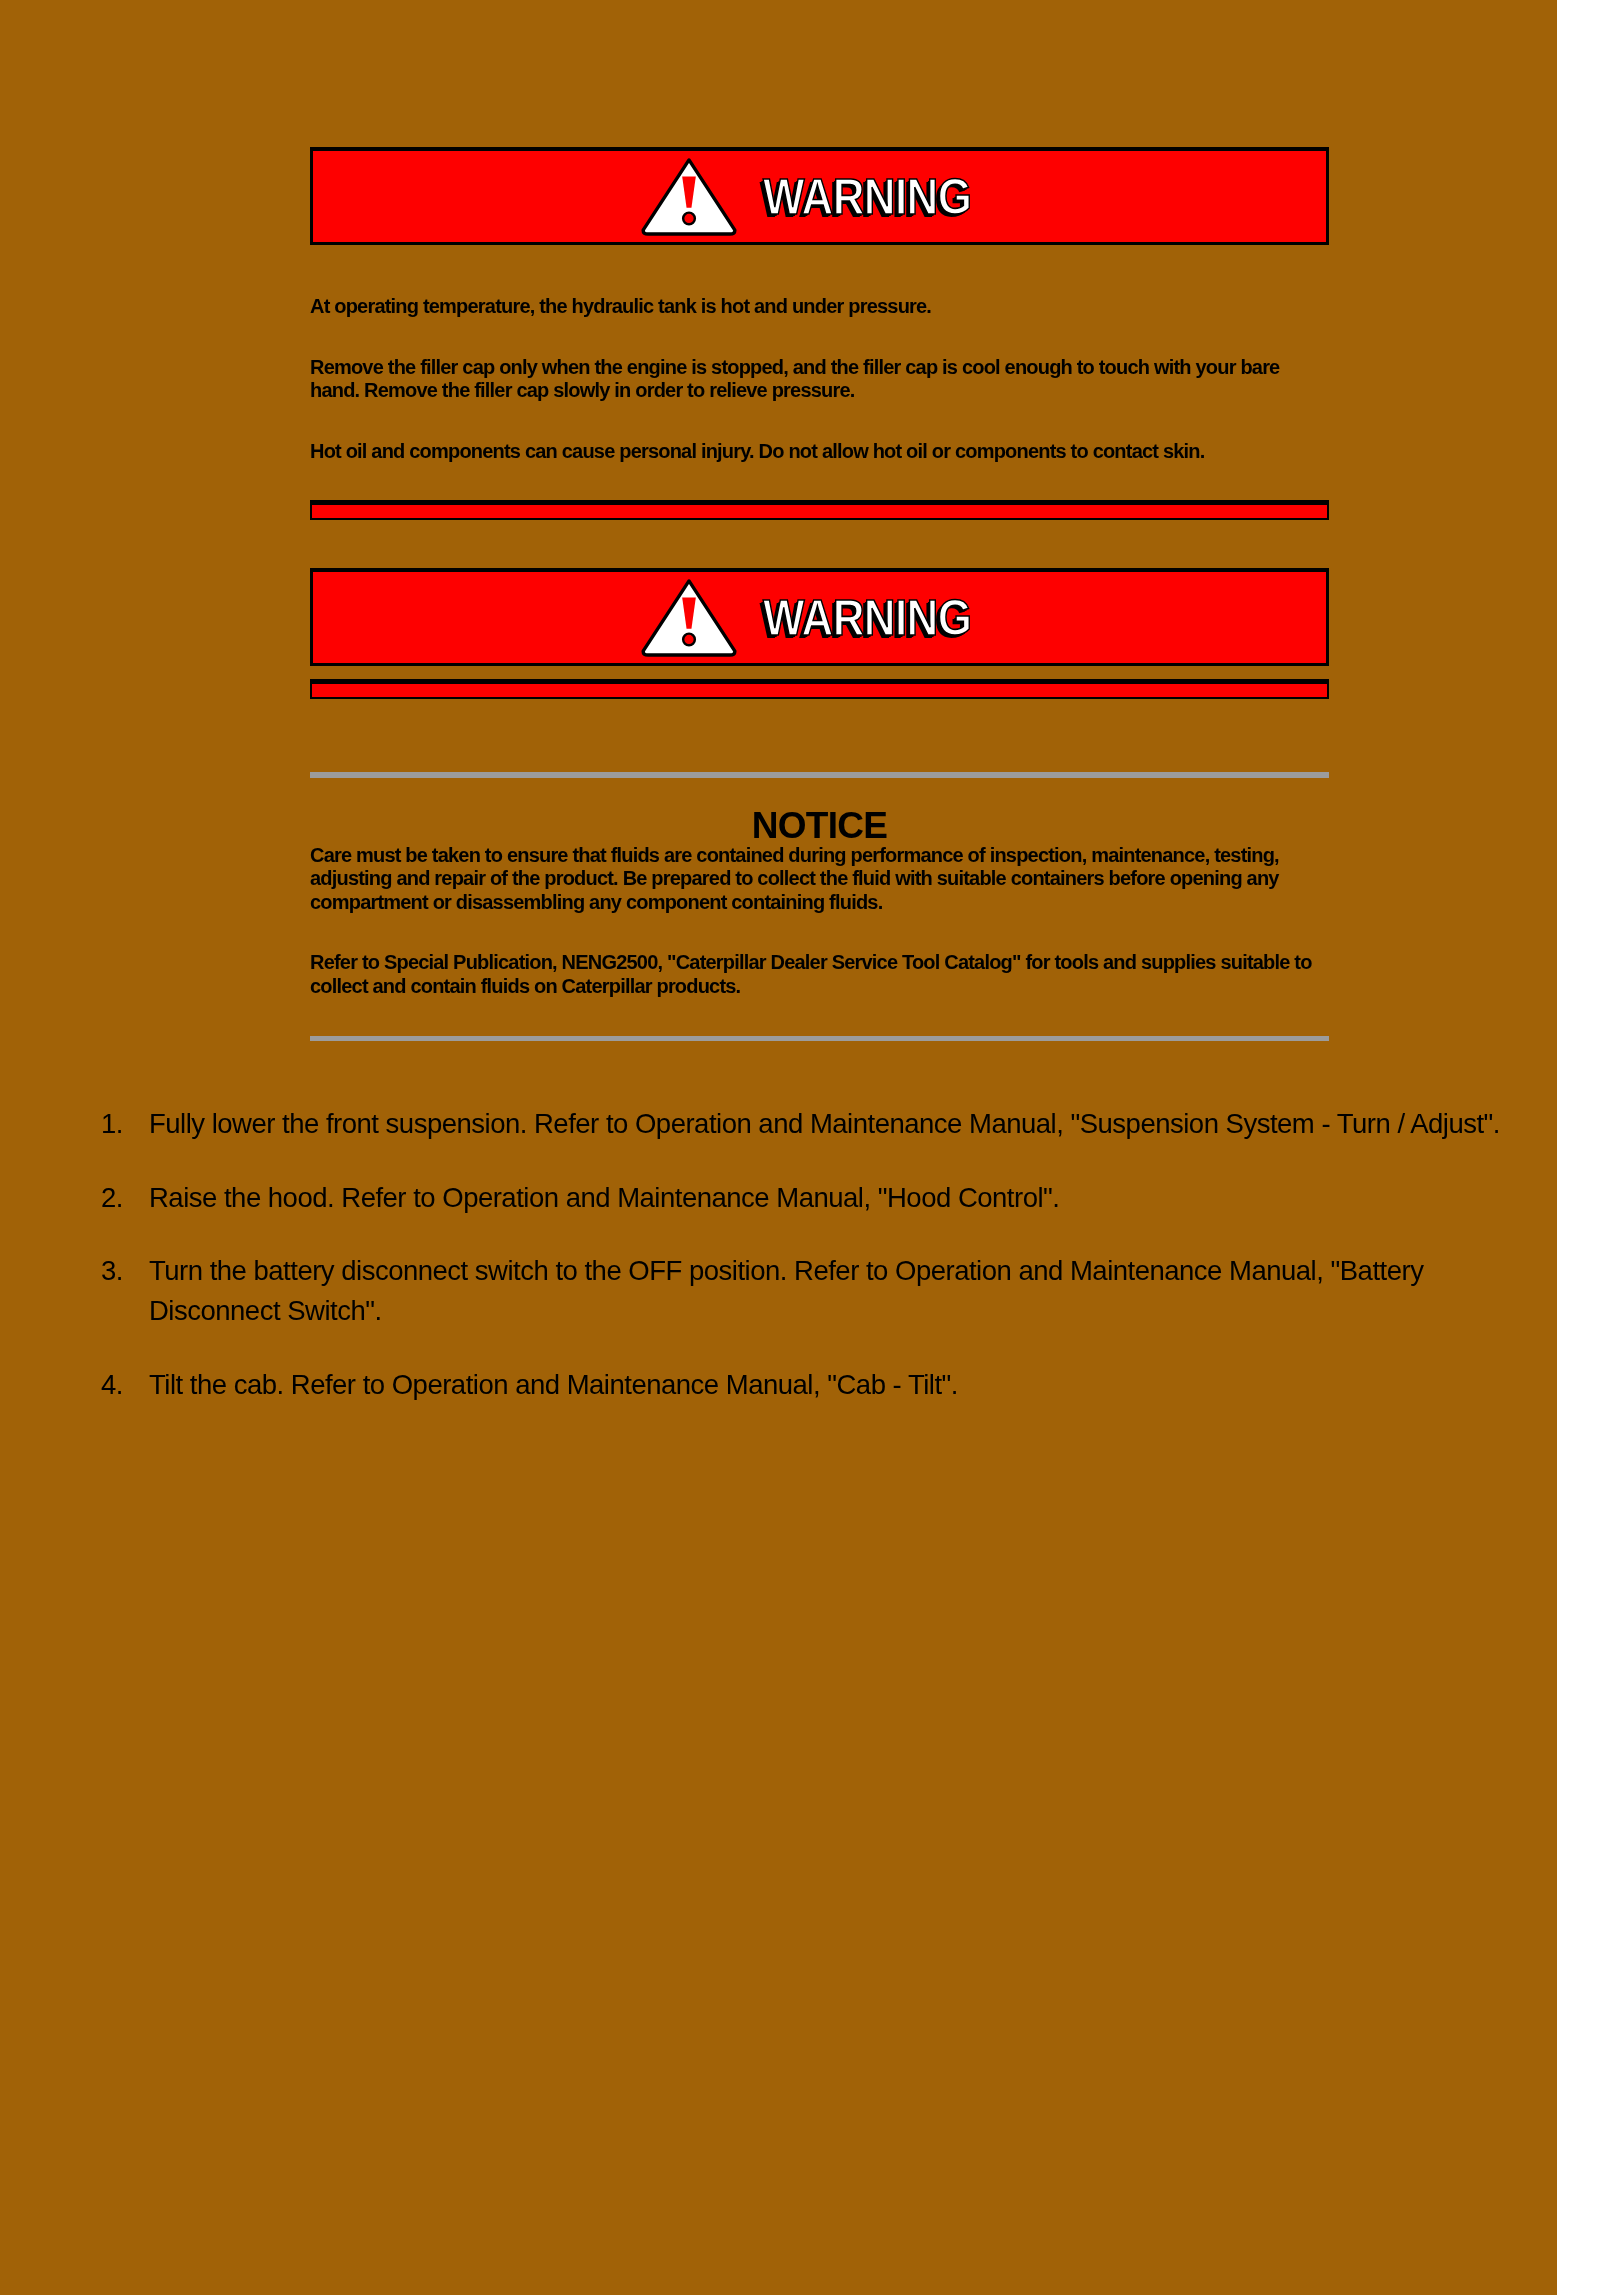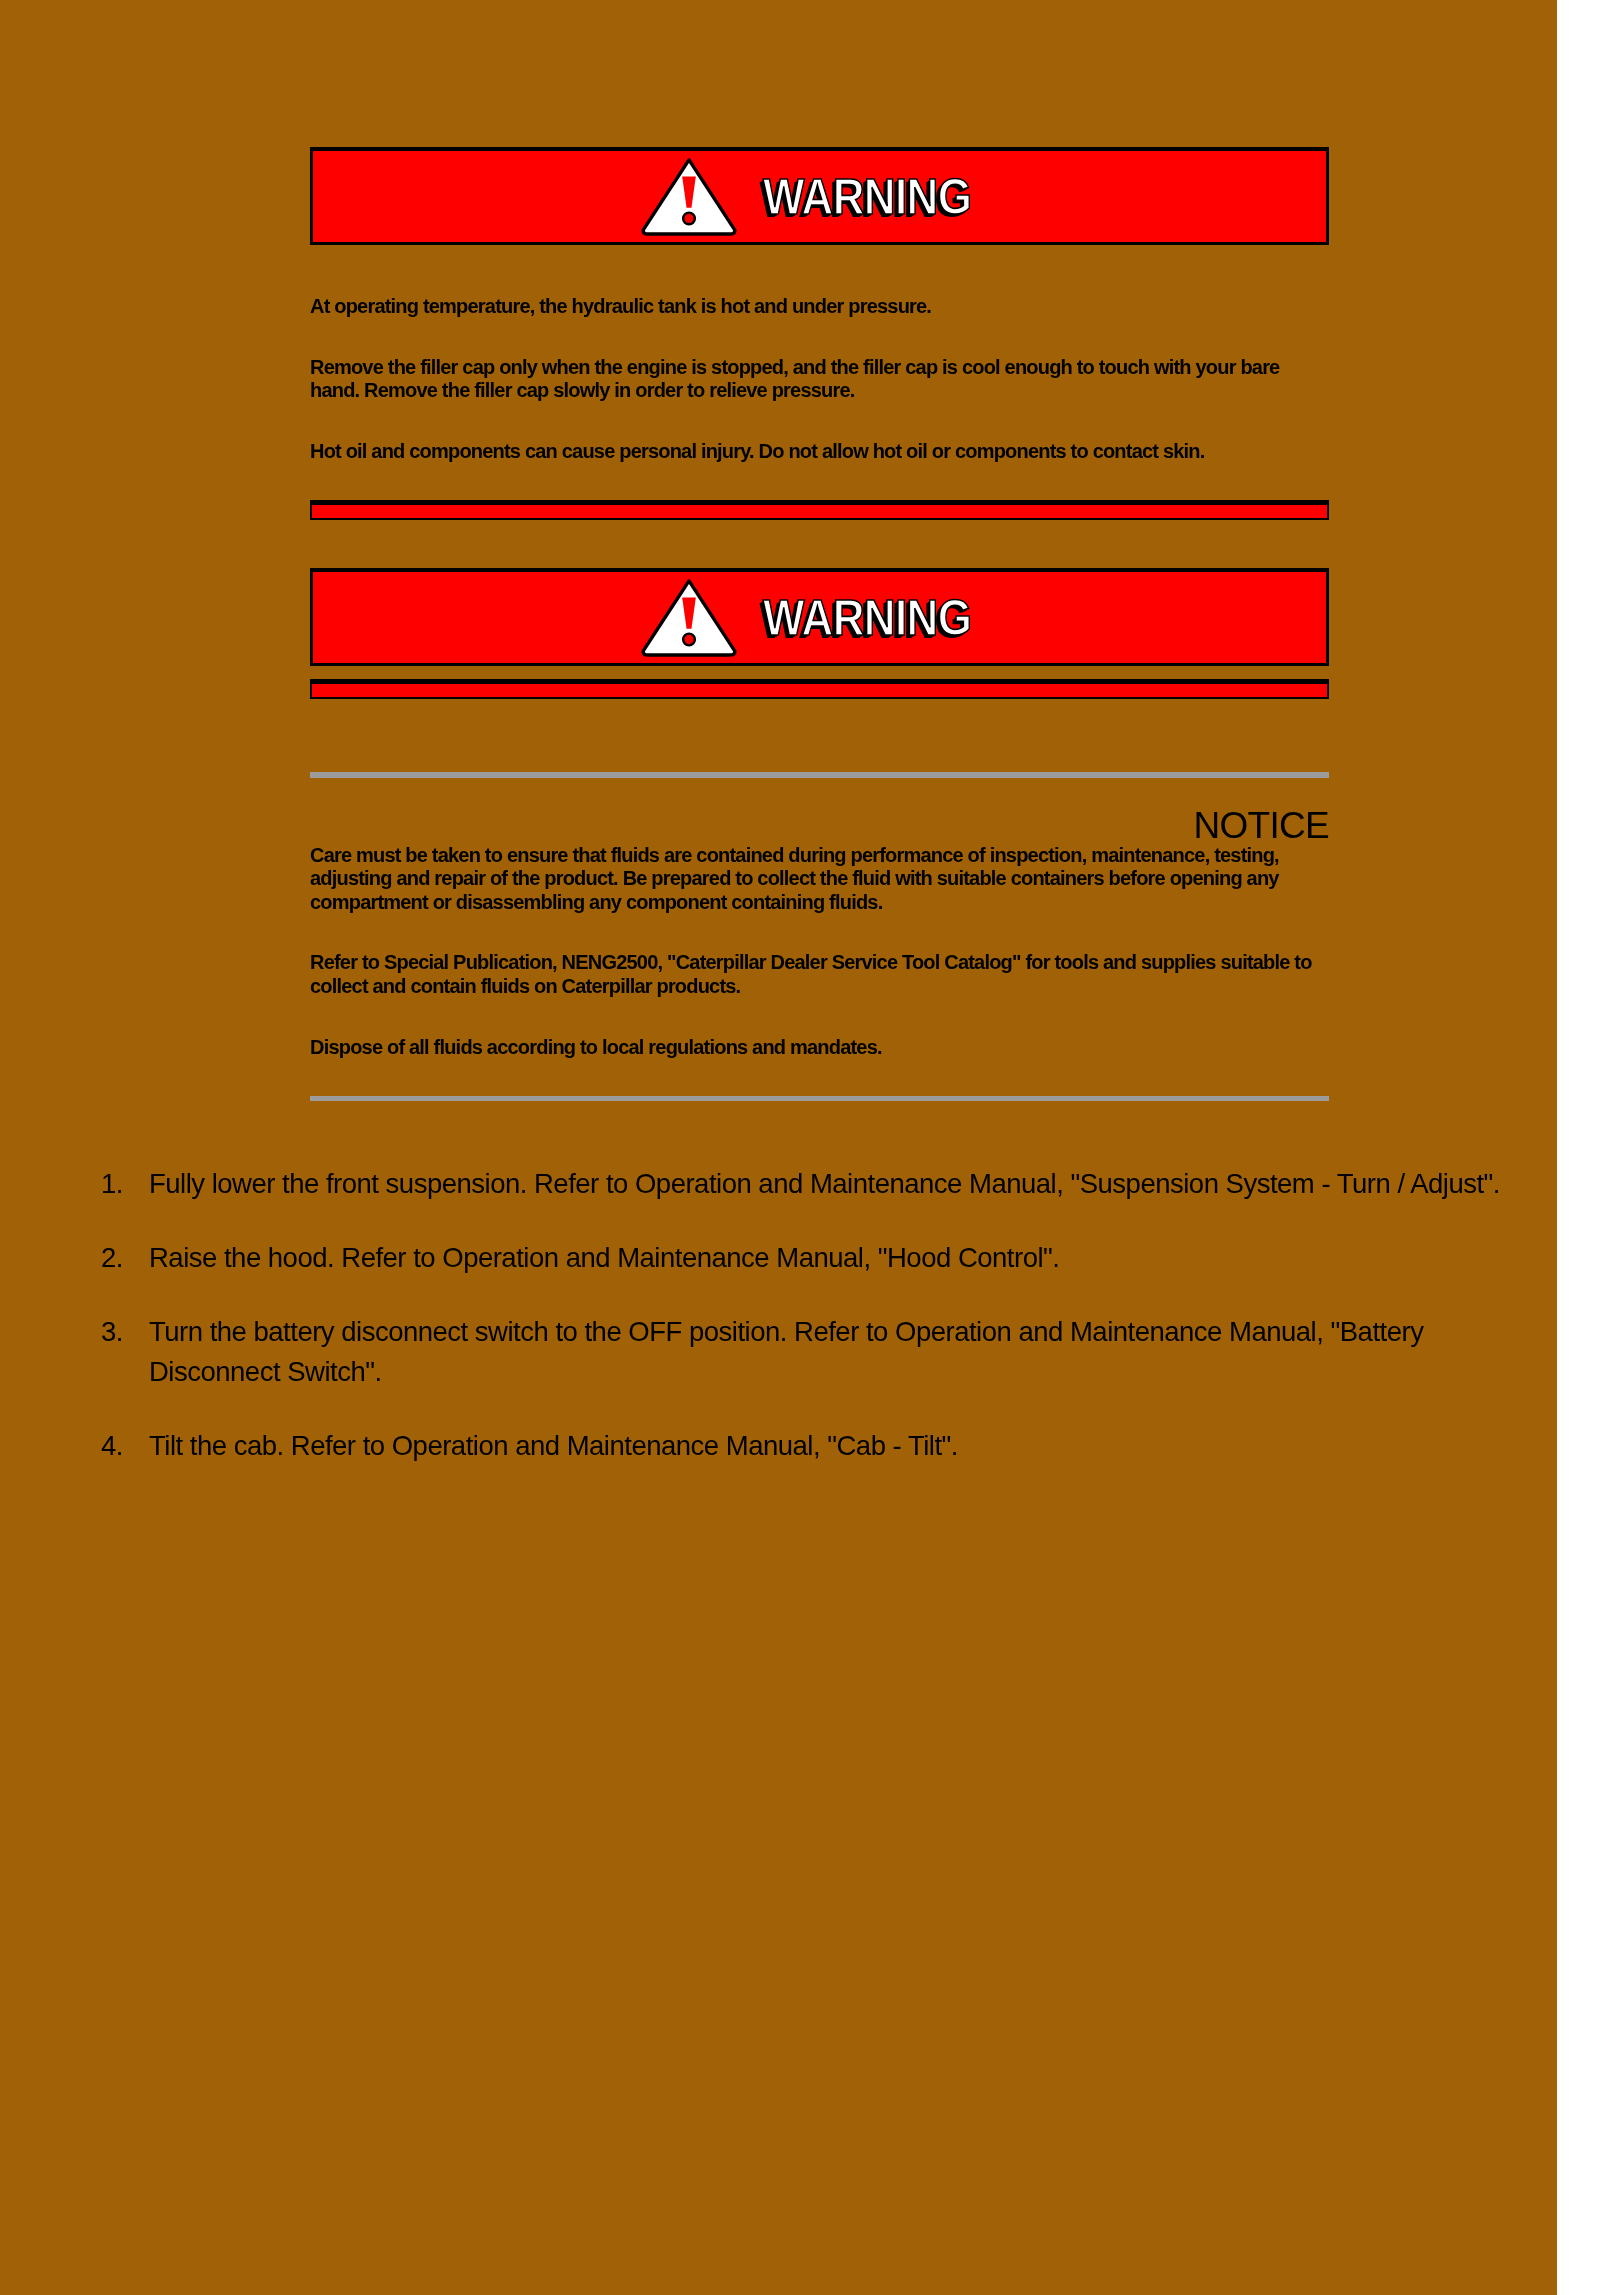--- a/index.html
+++ b/index.html
@@ -65,23 +65,23 @@
     border-bottom-width: 2px;
   }
   .red-bar-1 { margin-top: 34px; }
   .red-bar-2 { margin-top: 13px; }
   
   .gray-rule { height: 5.2px; background: var(--rule-gray); border: 0; margin: 0; }
   .gray-rule-top { margin-top: 73px; }
   .gray-rule-bottom { margin-top: 37px; }
   .notice-title {
     margin: 29px 0 0 0;
-    text-align: right;
+    text-align: center;
     font-size: 37px;
-    font-weight: normal;
+    font-weight: bold;
     letter-spacing: -0.7px;
     line-height: 1;
   }
   .notice-par-first { }
   
   .steps {
     list-style: none;
     margin: 63px 0 0 101px;
     padding: 0;
     width: 1404px;
@@ -131,21 +131,20 @@
     <div class="red-bar red-bar-2"></div>
   </div>
 
   <div class="content-col">
     <div class="gray-rule gray-rule-top"></div>
 
     <h2 class="notice-title">NOTICE</h2>
 
     <p class="warn-par notice-par-first">Care must be taken to ensure that fluids are contained during performance of inspection, maintenance, testing, adjusting and repair of the product. Be prepared to collect the fluid with suitable containers before opening any compartment or disassembling any component containing fluids.</p>
     <p class="warn-par">Refer to Special Publication, NENG2500, "Caterpillar Dealer Service Tool Catalog" for tools and supplies suitable to collect and contain fluids on Caterpillar products.</p>
-    <p class="warn-par">Dispose of all fluids according to local regulations and mandates.</p>
 
     <div class="gray-rule gray-rule-bottom"></div>
   </div>
 
   <ol class="steps">
     <li class="step">
       <span class="step-number">1.</span>
       <span class="step-text">Fully lower the front suspension. Refer to Operation and Maintenance Manual, "Suspension System - Turn / Adjust".</span>
     </li>
     <li class="step">

